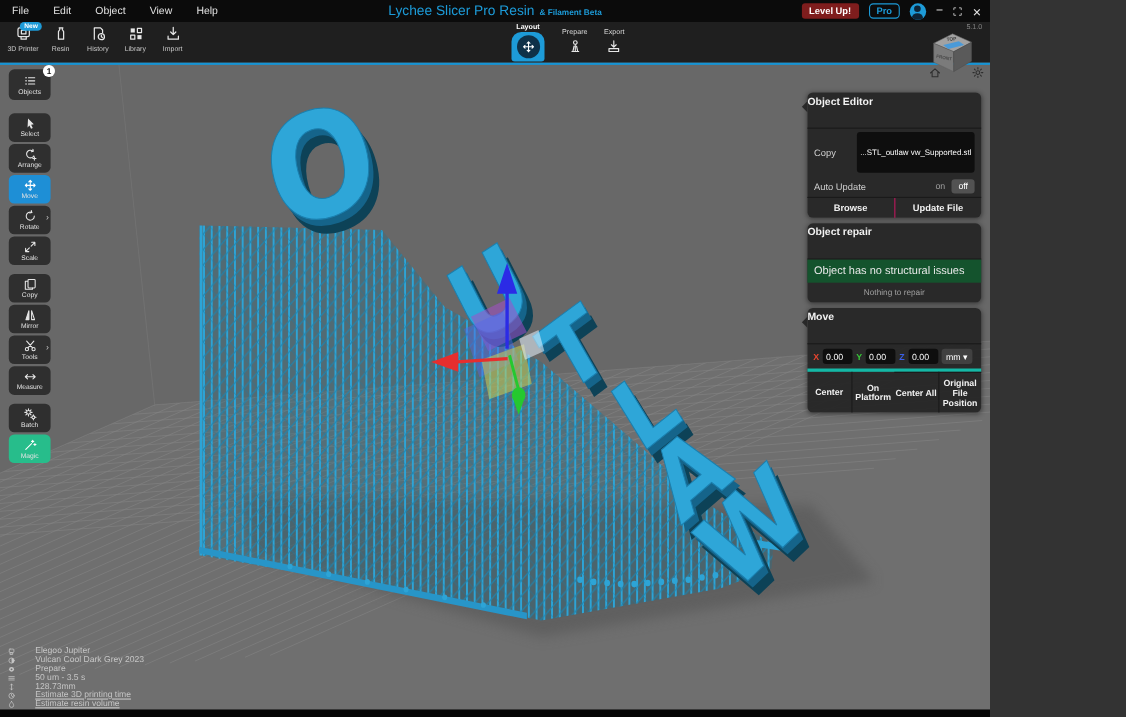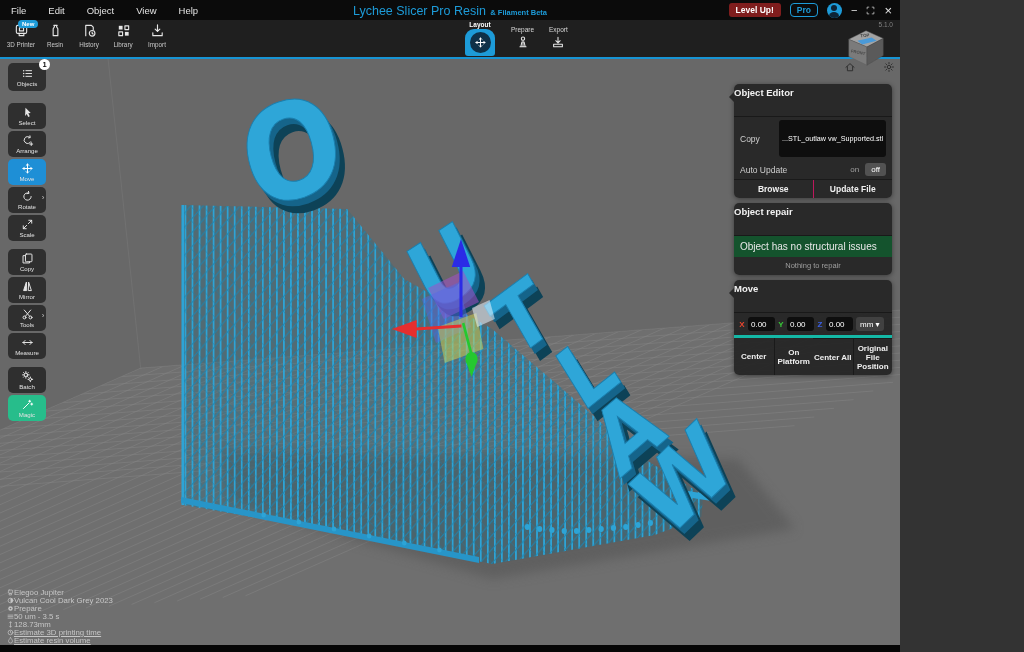--- a/index.html
+++ b/index.html
@@ -91,21 +91,21 @@
   .ax-x { color:#e8452f; } .ax-y { color:#37c837; } .ax-z { color:#3a5fe8; }
   .axin { background:#0e0e0e; border-radius:3px; color:#fff; font-size:8px; width:27px; padding:2.5px 3px; }
   .unitbtn { background:#414141; border-radius:3px; color:#fff; font-size:8px; padding:2.5px 4px; margin-left:1px; white-space:nowrap; }
   .grid2 { display:grid; grid-template-columns:1fr 1fr 1fr 1fr; border-top:3px solid #14b8a6; }
   .grid2 .pbtn { background:none; border:none; color:#f0f0f0; font-size:8px; font-weight:bold; font-family:inherit; padding:4.5px 1px; }
   .grid2 .pbtn:nth-child(2n) { border-left:1px solid #1a1a1a; }
   .grid2 .pbtn:nth-child(n+3) { border-top:1px solid #1a1a1a; }
 
   
   .status { position:absolute; left:7px; bottom:1px; z-index:9; }
-  .st-line { display:flex; align-items:center; gap:0; height:8px; }
+  .st-line { display:flex; align-items:flex-end; gap:18px; height:8px; }
   .st-line svg { width:7px; height:7px; flex:none; }
   .st-text { font-size:7.8px; color:#c6c6c6; white-space:nowrap; }
   .st-link .st-text { text-decoration:underline; }
 
   .bottombar { position:absolute; bottom:0; left:0; right:0; height:7px; background:#060606; z-index:30; }
 
   .ic { stroke:#e6e6e6; stroke-width:1.2; fill:none; stroke-linecap:round; stroke-linejoin:round; }
   .icd { stroke:#2e2e2e; stroke-width:1.3; fill:none; stroke-linecap:round; stroke-linejoin:round; }
   .ics { stroke:#c6c6c6; stroke-width:1; fill:none; stroke-linecap:round; stroke-linejoin:round; }
 </style>

